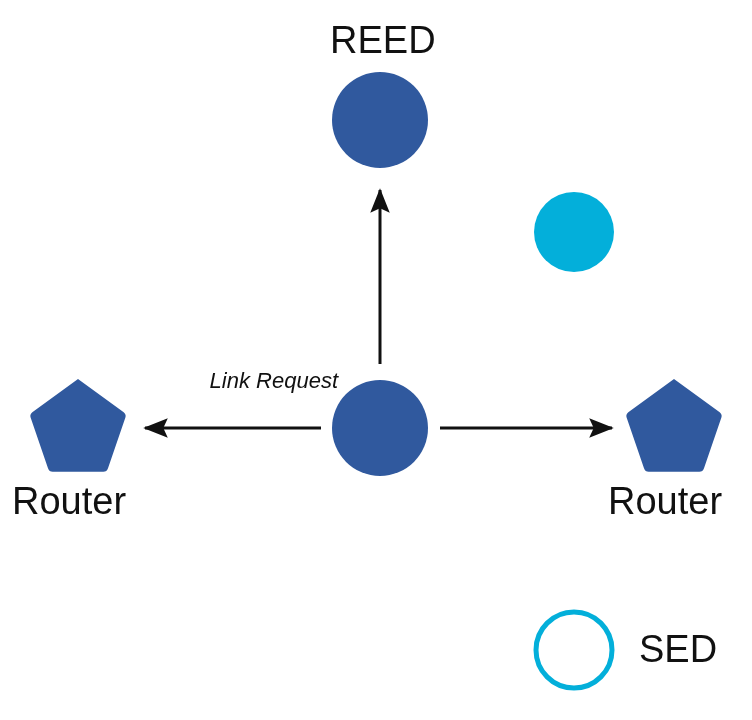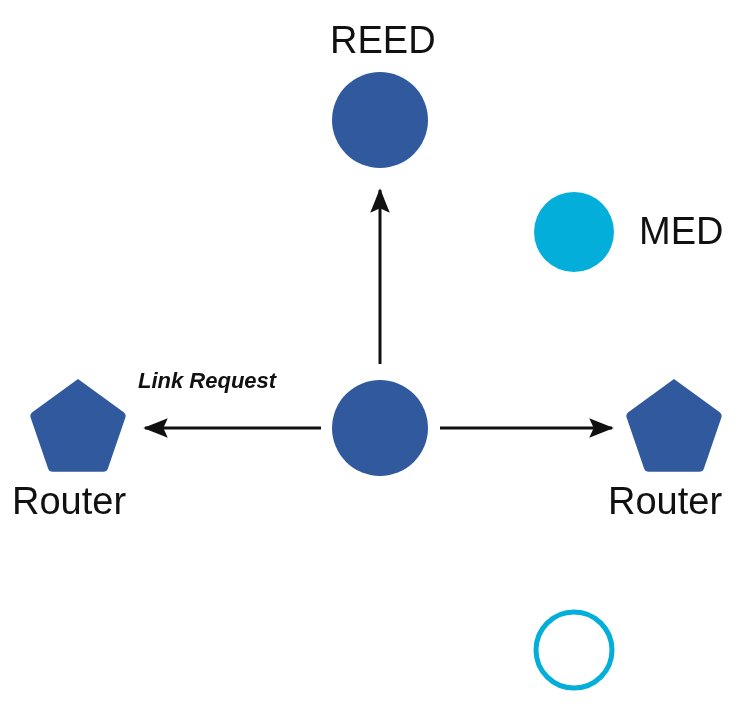--- a/index.html
+++ b/index.html
@@ -35,24 +35,24 @@
     color: #111111;
     line-height: 1;
     white-space: nowrap;
     letter-spacing: 0px;
   }
   .edge-label {
     position: absolute;
     font-family: "Liberation Sans", sans-serif;
     font-style: italic;
     font-size: 22px;
-    font-weight: 700;
+    font-weight: 400;
     color: #111111;
     line-height: 1.32;
-    text-align: left;
+    text-align: right;
     white-space: nowrap;
   }
   .edge-label .edge-label-line {
     display: block;
   }
 </style>
 </head>
 <body>
 
 <div id="diagram-canvas">
@@ -100,24 +100,24 @@
                L 626.6 417.6
                A 5 5 0 0 1 628.3 412.2
                Z" fill="#30599E"></path>
 
       <circle cx="574" cy="650" r="38" fill="#ffffff" stroke="#03AFDA" stroke-width="5"></circle>
     </g>
   </svg>
 
   <div class="node-label" style="left:330px; top:21px;">REED</div>
 
-  <div class="node-label" style="left:639px; top:212px;">MED</div>
 
   <div class="node-label" style="left:12px; top:482px;">Router</div>
 
   <div class="node-label" style="left:608px; top:482px;">Router</div>
 
+  <div class="node-label" style="left:639px; top:630px;">SED</div>
 
   <div class="edge-label" style="left:138px; top:366px; width:200px;">
     <span class="edge-label-line">Link Request</span>
   </div>
 
 </div>
 
 </body></html>

